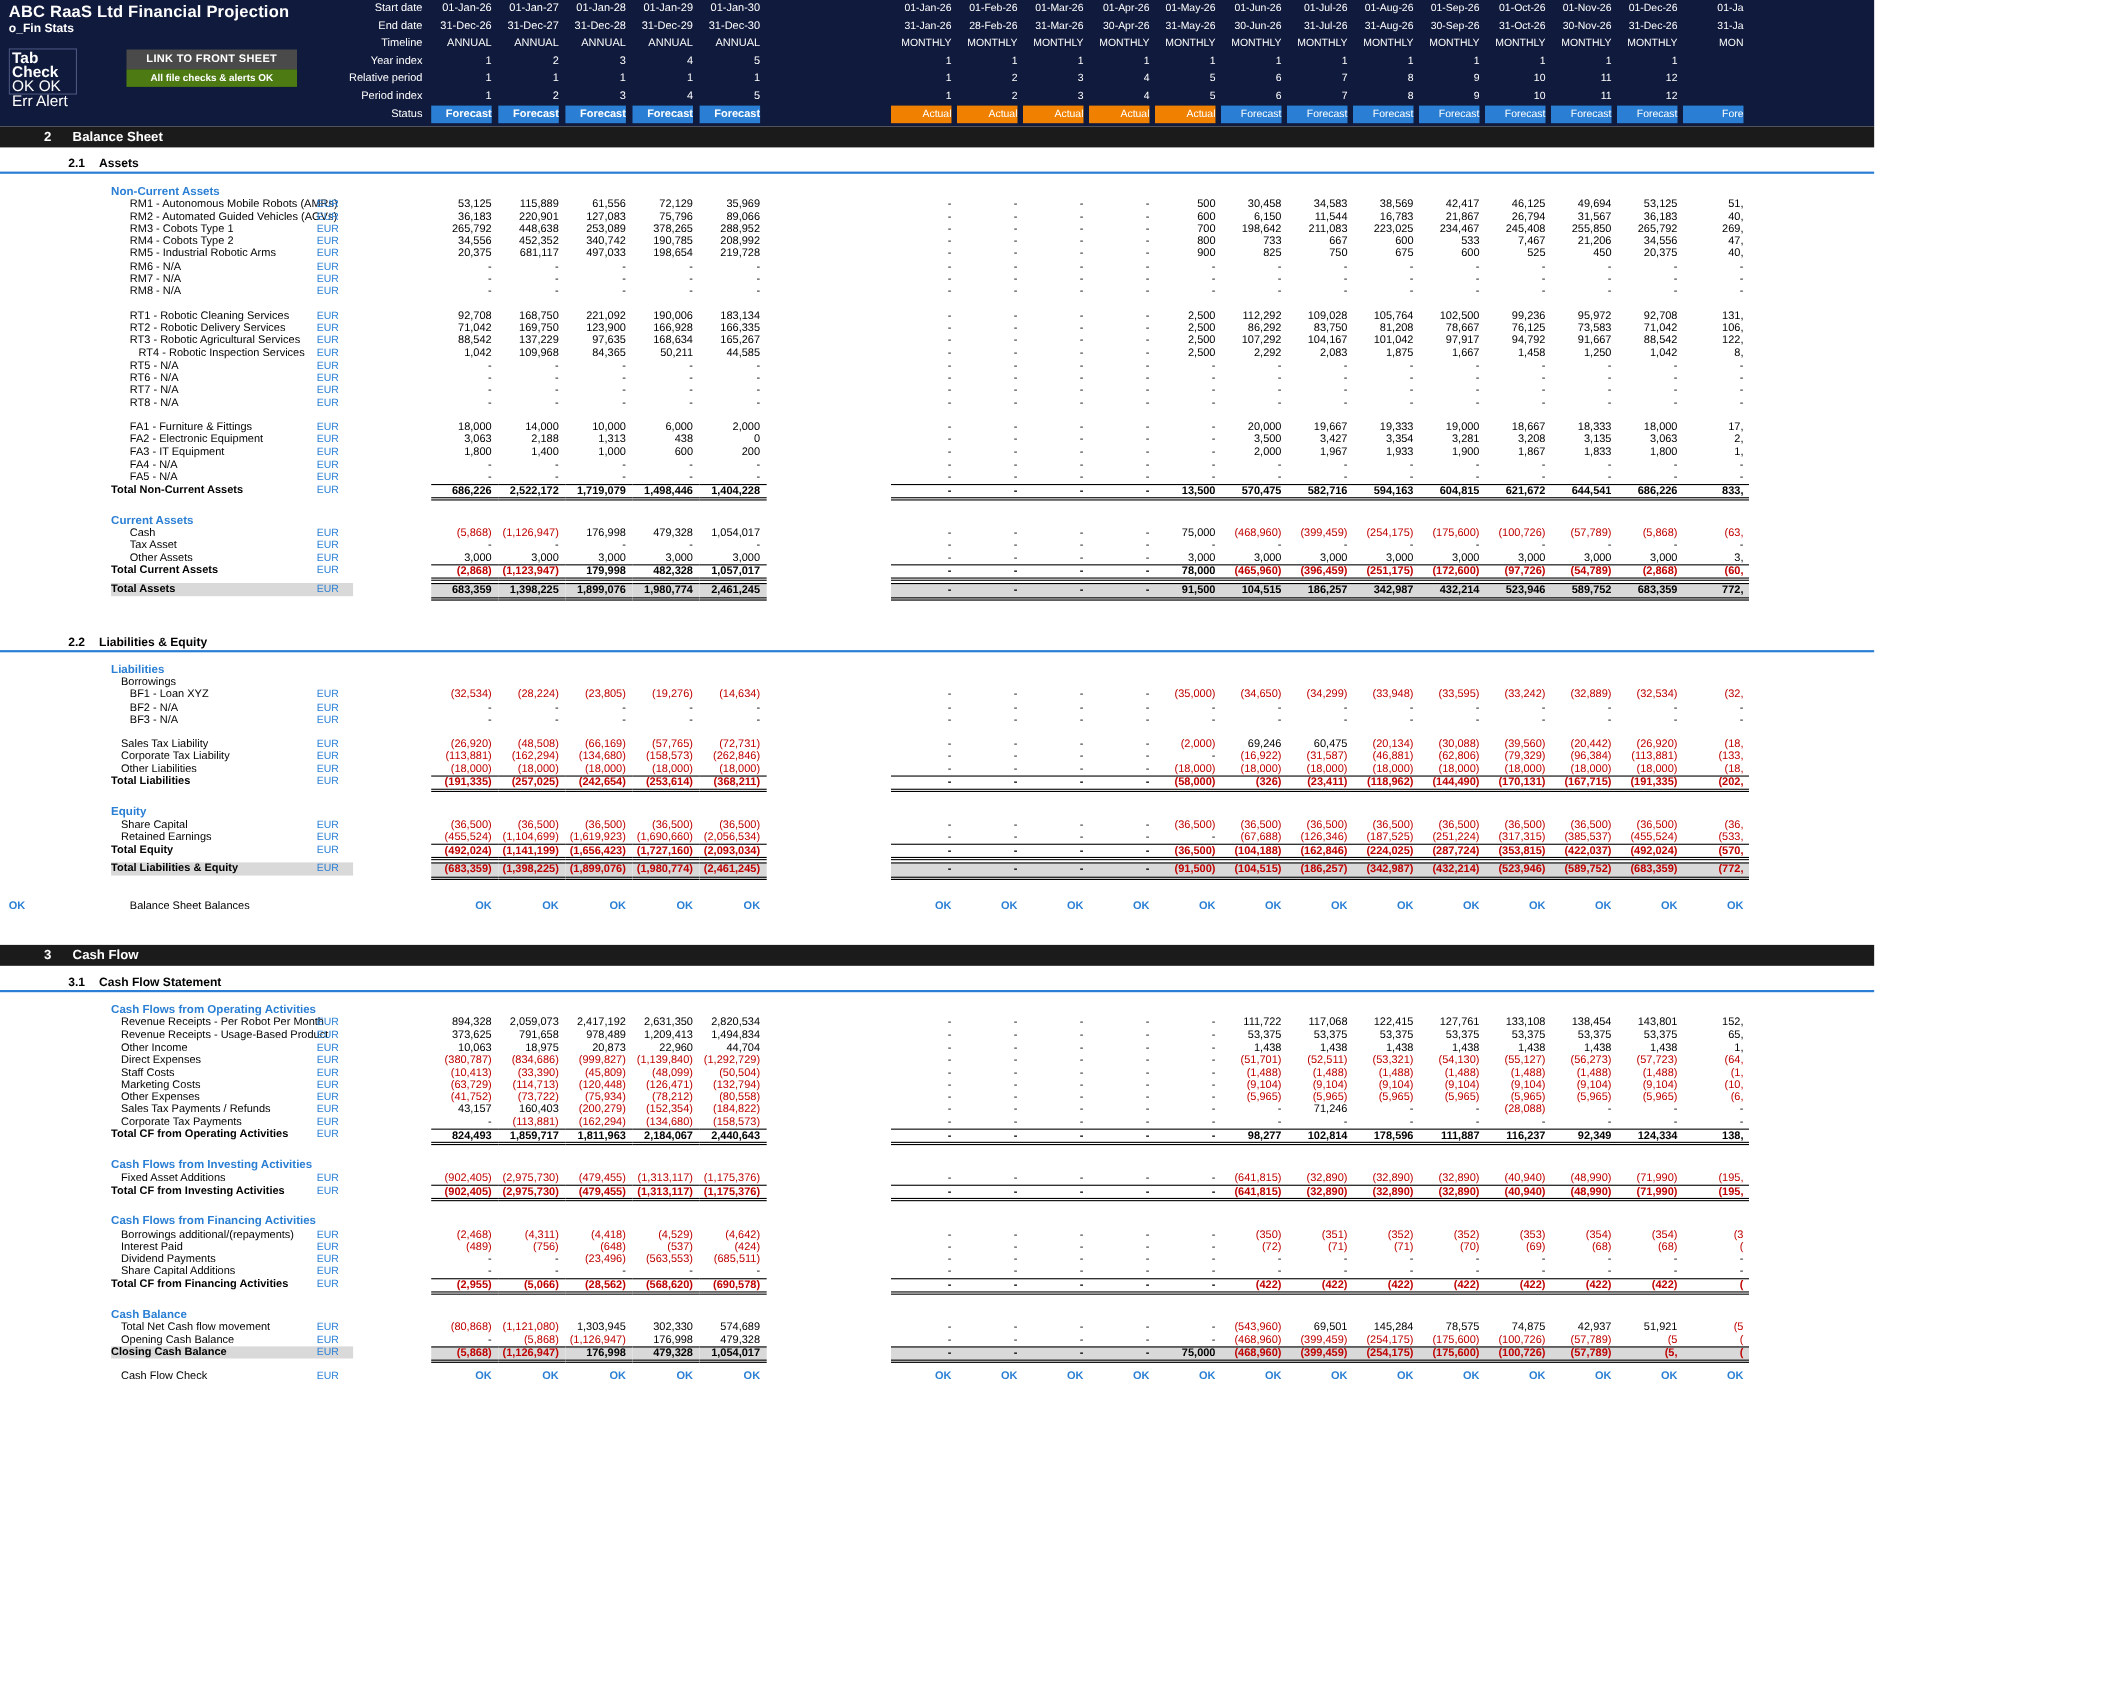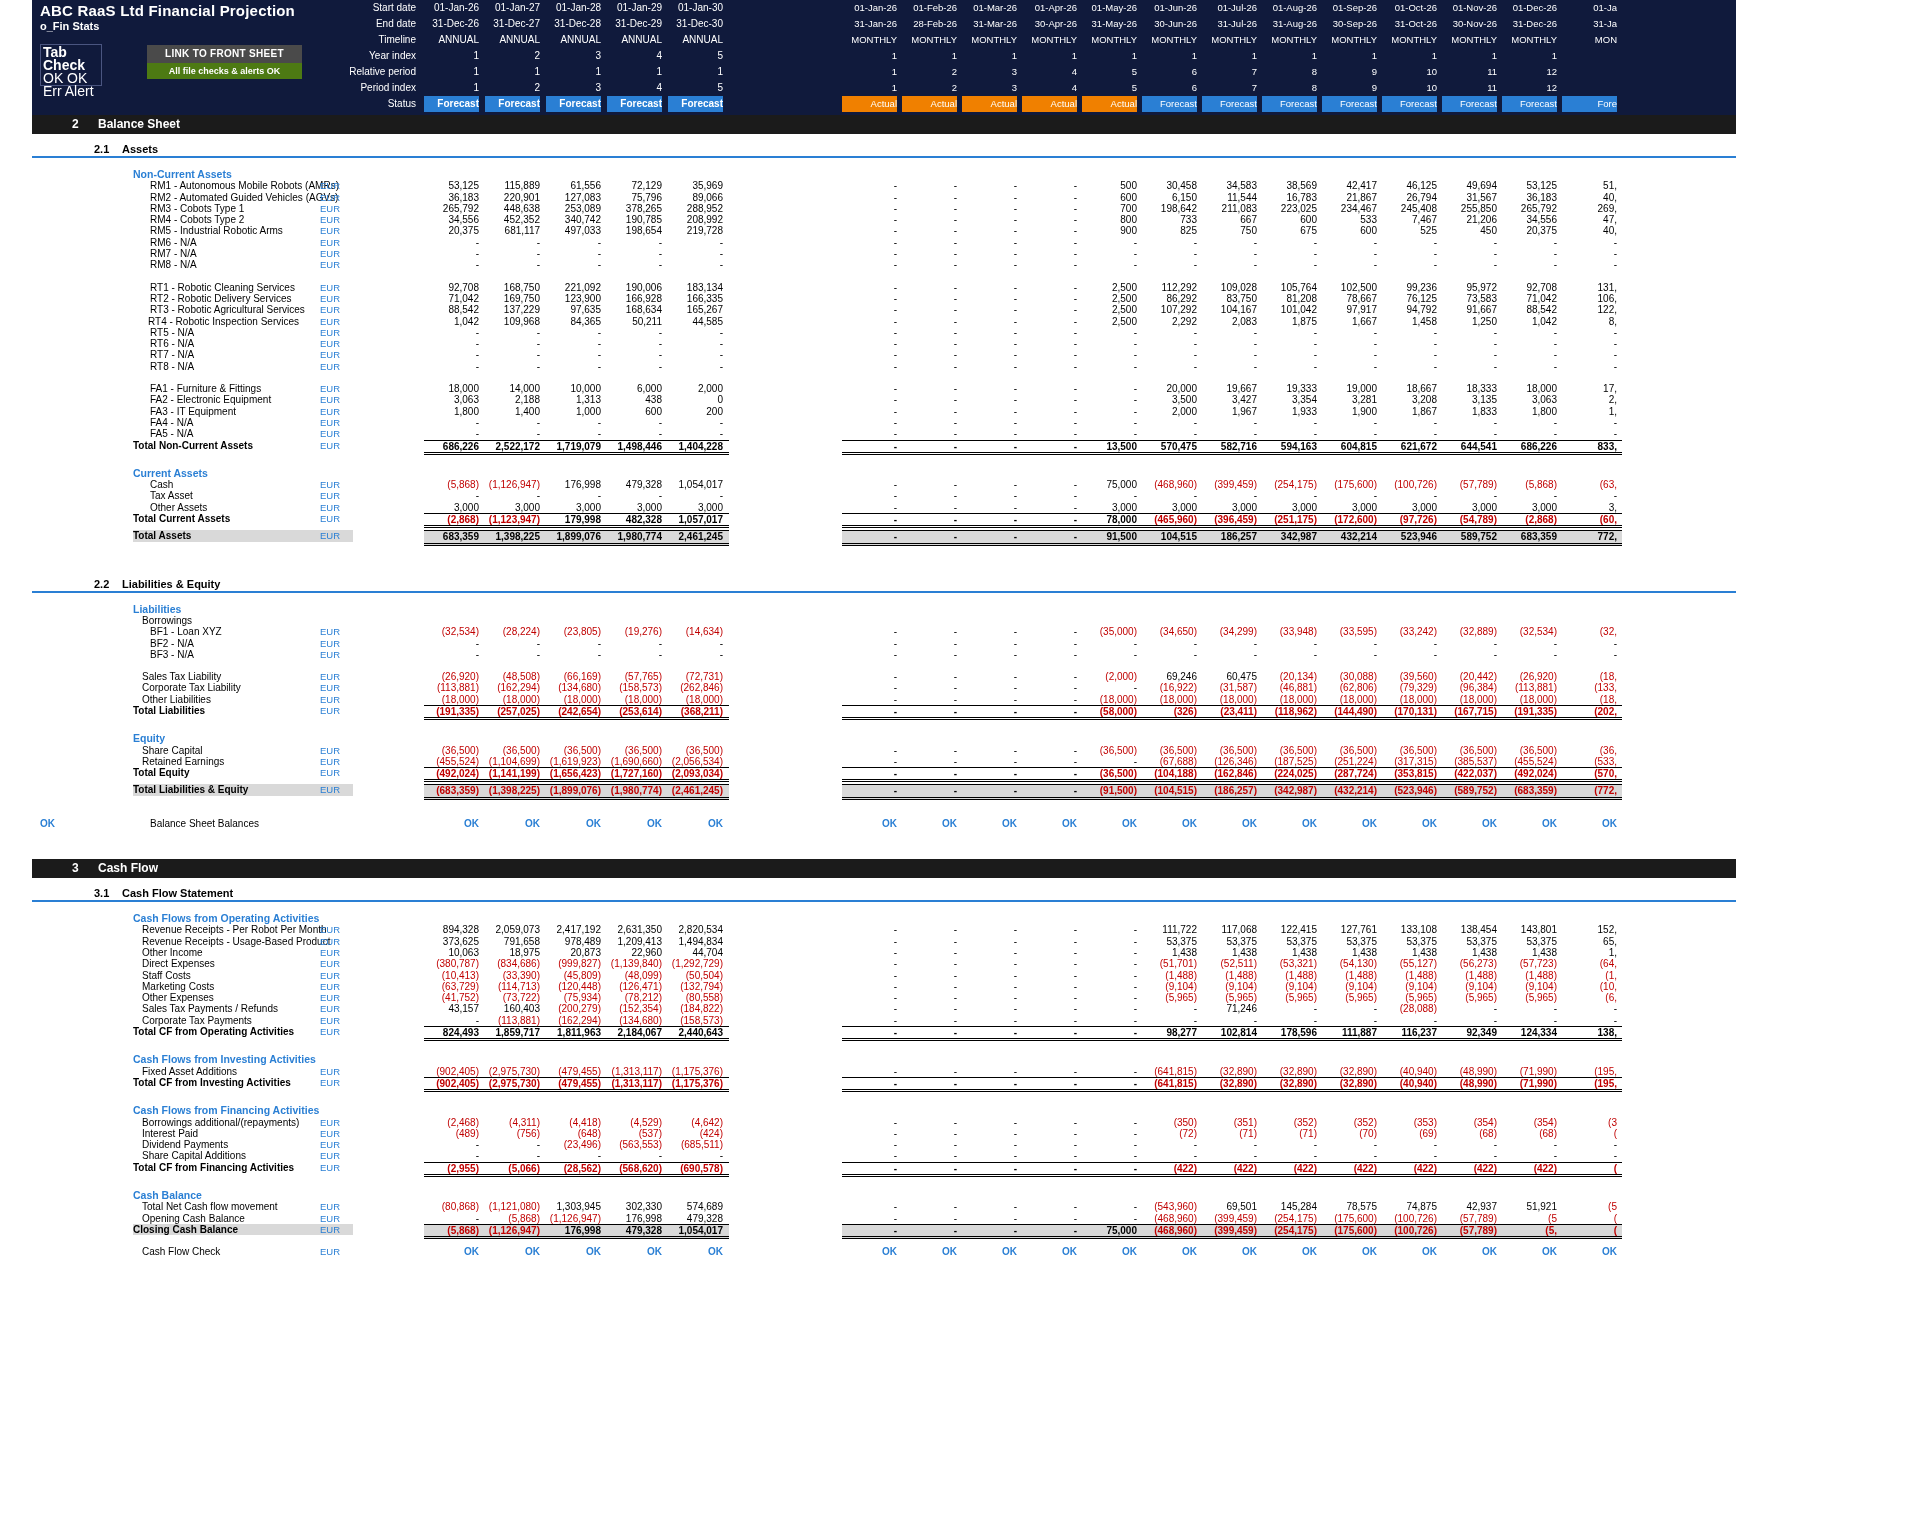--- a/index.html
+++ b/index.html
@@ -8,21 +8,20 @@
     background: #ffffff;
     font-family: "Liberation Sans", sans-serif;
   }
   #page {
     position: relative;
     width: 1704px;
     height: 1532px;
     overflow: hidden;
     font-size: 11px;
     color: #000;
-    margin-left: 32px;
   }
 
   
   .hdr {
     position: relative;
     height: 115px;
     background: #101a3c;
     color: #ffffff;
     overflow: hidden;
   }
@@ -645,21 +644,21 @@
           <div class="cell2">104,167</div>
           <div class="cell2">101,042</div>
           <div class="cell2">97,917</div>
           <div class="cell2">94,792</div>
           <div class="cell2">91,667</div>
           <div class="cell2">88,542</div>
           <div class="cell2">122,</div>
         </div>
       </div>
       <div class="row">
-        <span class="lbl" style="left: 116px;">RT4 - Robotic Inspection Services</span>
+        <span class="lbl" style="left: 126px;">RT4 - Robotic Inspection Services</span>
         <span class="cur">EUR</span>
         <div class="cells">
           <div class="cell">1,042</div>
           <div class="cell">109,968</div>
           <div class="cell">84,365</div>
           <div class="cell">50,211</div>
           <div class="cell">44,585</div>
         </div>
         <div class="cells2">
           <div class="cell2">-</div>

